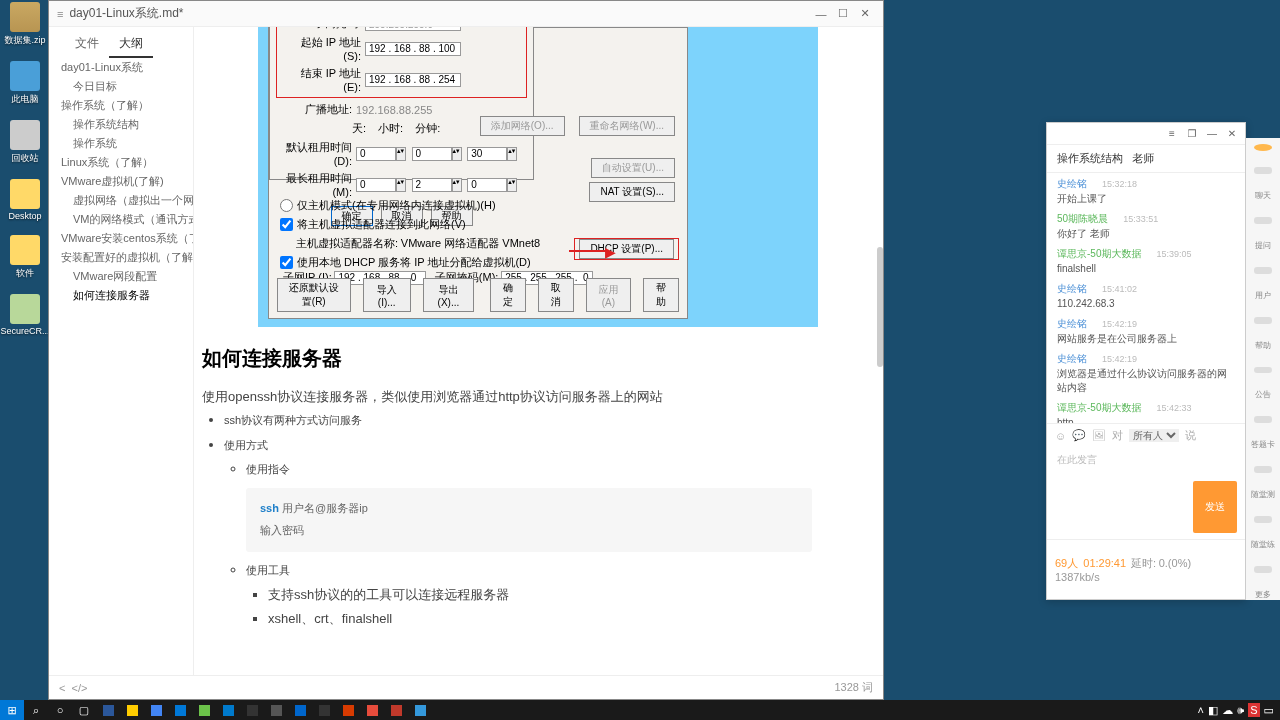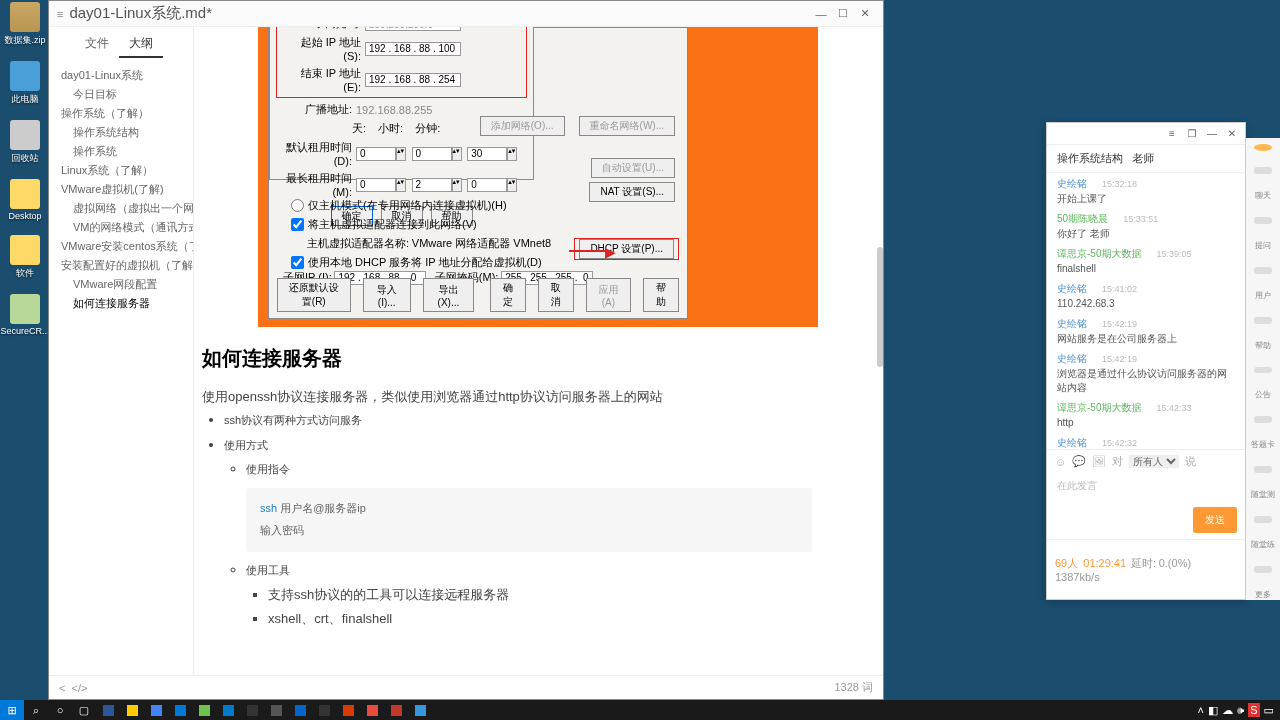--- a/index.html
+++ b/index.html
@@ -13,35 +13,35 @@
 .dicon .ico.pc{background:#4a9fd8}
 .dicon .ico.bin{background:#ccc}
 .dicon .ico.fold{background:#ffd968}
 .dicon .ico.scrt{background:#b8d89a}
 .dicon span{font-size:9px;text-align:center;text-shadow:0 1px 2px rgba(0,0,0,.7)}
 
 
 .editor{position:absolute;left:48px;top:0;width:836px;height:700px;background:#fff;border:1px solid #888;display:flex;flex-direction:column}
 .etitle{height:26px;display:flex;align-items:center;padding:0 8px;border-bottom:1px solid #eee;background:#fafafa}
 .etitle .ficon{margin-right:6px;color:#888}
-.etitle .name{flex:1;color:#555;font-size:15px}
+.etitle .name{flex:1;color:#555;font-size:12px}
 .wbtn{width:20px;height:20px;display:flex;align-items:center;justify-content:center;color:#666;margin-left:2px}
 .ebody{flex:1;display:flex;overflow:hidden}
 .sidebar{width:145px;border-right:1px solid #eee;padding:4px 0;overflow:hidden}
-.stabs{display:flex;padding:0 26px;margin-bottom:8px}
+.stabs{display:flex;padding:0 16px;}
 .stab{padding:4px 10px;color:#666;font-size:12px}
 .stab.active{color:#333;border-bottom:2px solid #333;font-weight:500}
 .tree{padding-left:4px}
 .node{padding:2px 8px;color:#666;font-size:11px;cursor:pointer;white-space:nowrap;overflow:hidden}
 .node.l1{padding-left:20px}
 .node.sel{color:#000;font-weight:500}
 .content{flex:1;padding:0 0 0 8px;overflow:auto;position:relative}
 
 
-.dlgwrap{width:560px;height:300px;background:#f97316;margin-left:56px;position:relative}
+.dlgwrap{width:560px;height:300px;background:#7dd3fc;margin-left:56px;position:relative}
 .dlg1{position:absolute;left:10px;top:0;width:420px;height:292px;background:#f4f2ee;border:1px solid #888}
 .dlg2{position:absolute;left:0;top:-20px;width:265px;height:172px;background:#f4f2ee;border:1px solid #888}
 .redbox{border:1.5px solid #d22}
 .row{display:flex;align-items:center;padding:2px 6px;font-size:10px}
 .row label{width:76px;text-align:right;margin-right:4px}
 .inp{border:1px solid #999;padding:1px 3px;background:#fff;font-size:10px;height:14px}
 .btn{border:1px solid #888;background:#efefef;padding:2px 10px;font-size:10px;margin:0 4px}
 .btn.blue{border:1px solid #0066cc}
 .spincol{display:flex;flex-direction:column;align-items:flex-start;margin-right:12px}
 .spin{display:flex;align-items:center}
@@ -51,21 +51,21 @@
 
 
 .article{padding:18px 0 40px 0;width:610px}
 .article h2{font-size:20px;font-weight:600;margin-bottom:14px}
 .article p{font-size:13px;color:#444;line-height:1.7}
 .article ul{padding-left:22px}
 .article li{font-size:13px;color:#444;line-height:1.9;list-style:disc}
 .article ul ul li{list-style:circle}
 .article ul ul ul li{list-style:square}
 .code{background:#f6f6f6;border-radius:3px;padding:10px 14px;margin:6px 0;font-family:Consolas,monospace}
-.code .kw{color:#1e7fc9;font-weight:400}
+.code .kw{color:#1e7fc9;font-weight:700}
 .code .txt{color:#666}
 
 .efoot{height:24px;border-top:1px solid #eee;display:flex;align-items:center;padding:0 10px;color:#999;font-size:11px}
 .efoot .sp{flex:1}
 
 .vscroll{position:absolute;right:0;top:220px;width:6px;height:120px;background:#ccc;border-radius:3px}
 
 
 .chat{position:absolute;right:34px;top:122px;width:200px;height:478px;background:#fff;border:1px solid #ccc;display:flex;flex-direction:column;box-shadow:0 2px 8px rgba(0,0,0,.2)}
 .chead{height:22px;display:flex;align-items:center;justify-content:flex-end;padding:0 4px;border-bottom:1px solid #eee}
@@ -74,21 +74,21 @@
 .cmsgs{flex:1;overflow:auto;padding:4px 10px}
 .msg{margin-bottom:6px}
 .msg .from{color:#4a8fd6;font-size:10px}
 .msg .from.alt{color:#5cb85c}
 .msg .time{color:#bbb;font-size:9px;margin-left:15px}
 .msg .body{color:#555;font-size:10px;line-height:1.4;margin-top:1px}
 .cbar{display:flex;align-items:center;padding:4px 8px;border-top:1px solid #eee;gap:6px;color:#aaa}
 .cbar select{border:none;font-size:10px;color:#666}
 .cinput{padding:6px 10px;color:#bbb;font-size:10px;height:34px}
 .csend{display:flex;justify-content:flex-end;padding:0 8px 6px}
-.csend button{background:#ff9933;border:none;color:#fff;padding:6px 12px;font-size:10px;border-radius:2px}
+.csend button{background:#ff9933;border:none;color:#fff;padding:19px 12px;font-size:10px;border-radius:2px}
 .cfoot{border-top:1px solid #eee;padding:16px 8px;font-size:9px;color:#999}
 .cfoot .o{color:#ff9933}
 
 .sidetabs{position:absolute;right:0;top:138px;width:34px;height:462px;background:#f6f6f6;display:flex;flex-direction:column;align-items:center;padding-top:6px;gap:16px}
 .sidetabs .dot{width:18px;height:18px;border-radius:50%;background:#ffb84d}
 .sidetabs .ti{width:18px;height:18px;background:#ddd;border-radius:3px}
 .sidetabs .lbl{font-size:8px;color:#888}
 
 
 .taskbar{position:absolute;left:0;bottom:0;width:1280px;height:20px;background:#1a1a1a;display:flex;align-items:center}
@@ -226,21 +226,21 @@
             </div>
           </div>
           <div style="position:absolute;right:8px;top:130px;display:flex;flex-direction:column;gap:4px;align-items:flex-end">
             <button class="btn" style="color:#999">自动设置(U)...</button>
             <button class="btn">NAT 设置(S)...</button>
           </div>
           <div style="position:absolute;right:8px;top:88px;display:flex;gap:6px">
             <button class="btn" style="color:#999">添加网络(O)...</button>
             <button class="btn" style="color:#999">重命名网络(W)...</button>
           </div>
-          <div style="position:absolute;left:16px;top:168px;right:8px">
+          <div style="position:absolute;left:5px;top:168px;right:8px">
             <div class="row">
                 <input type="radio" class="radio" style="">
                 <span>仅主机模式(在专用网络内连接虚拟机)(H)</span>
               </div>
             <div class="row">
                 <input type="checkbox" class="chk" checked="" style="">
                 <span>将主机虚拟适配器连接到此网络(V)</span>
               </div>
             <div class="row" style="padding-left:22px"><span>主机虚拟适配器名称:</span>&nbsp;<span>VMware 网络适配器 VMnet8</span></div>
             <div class="row">

